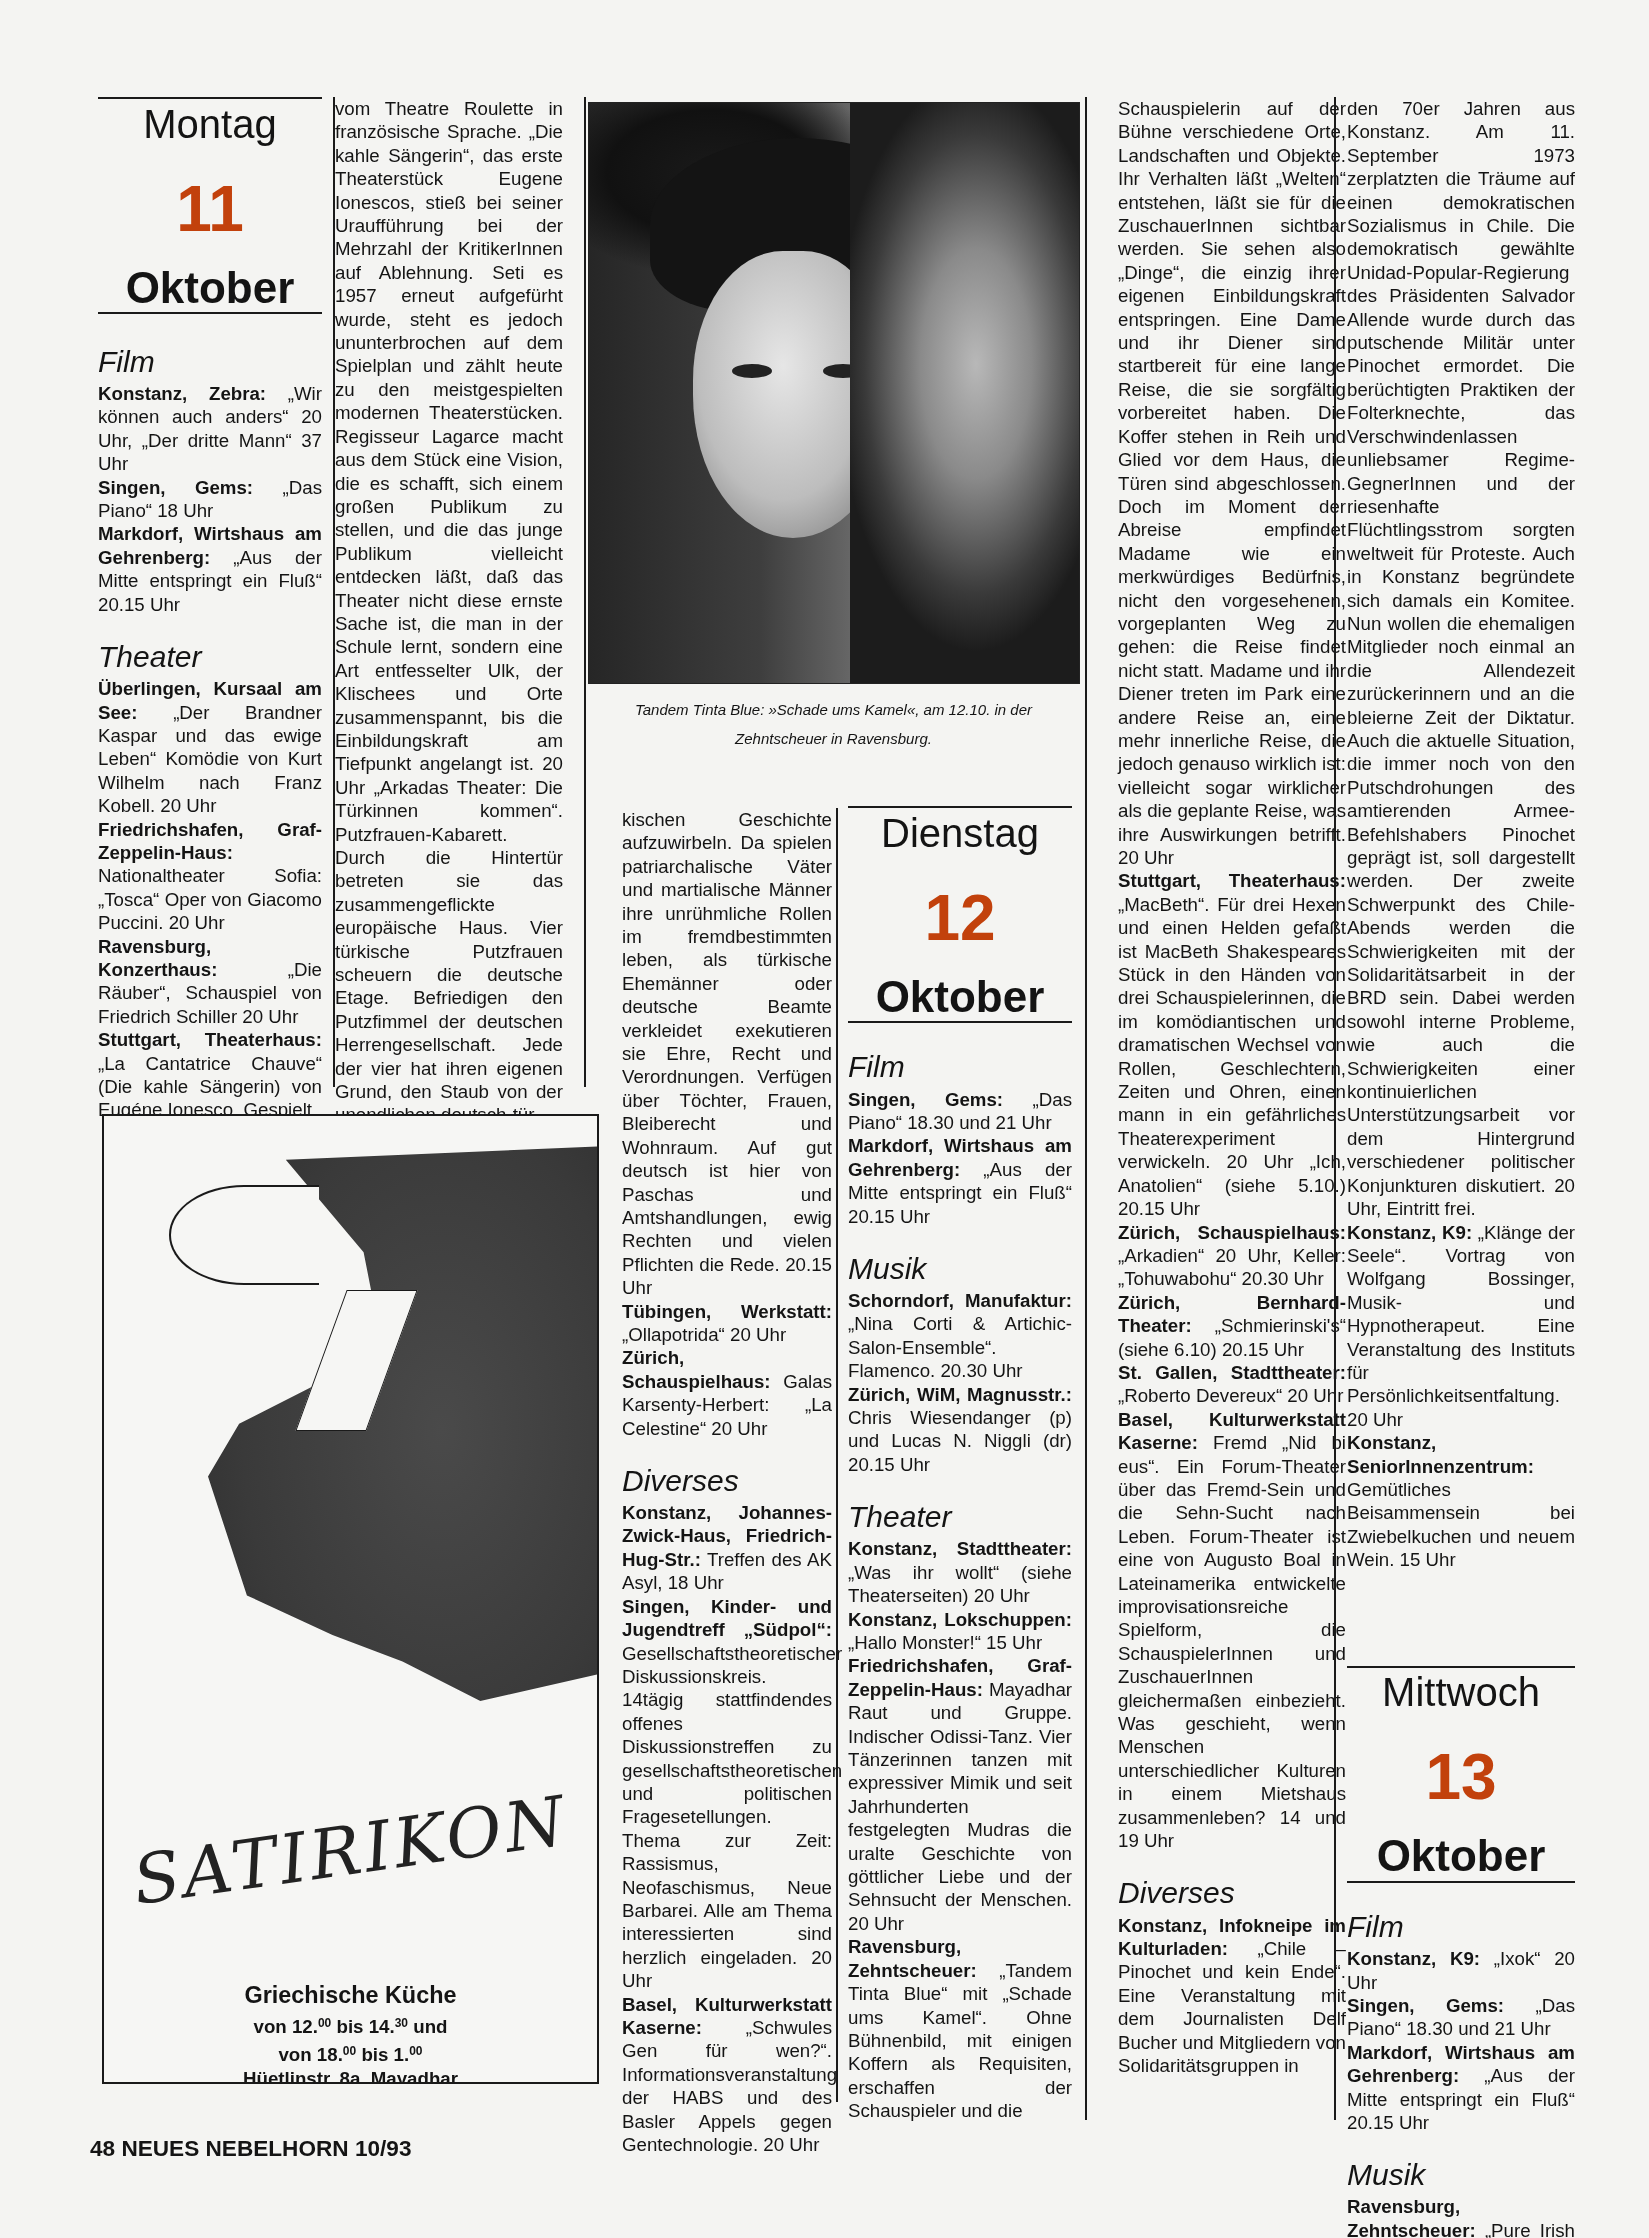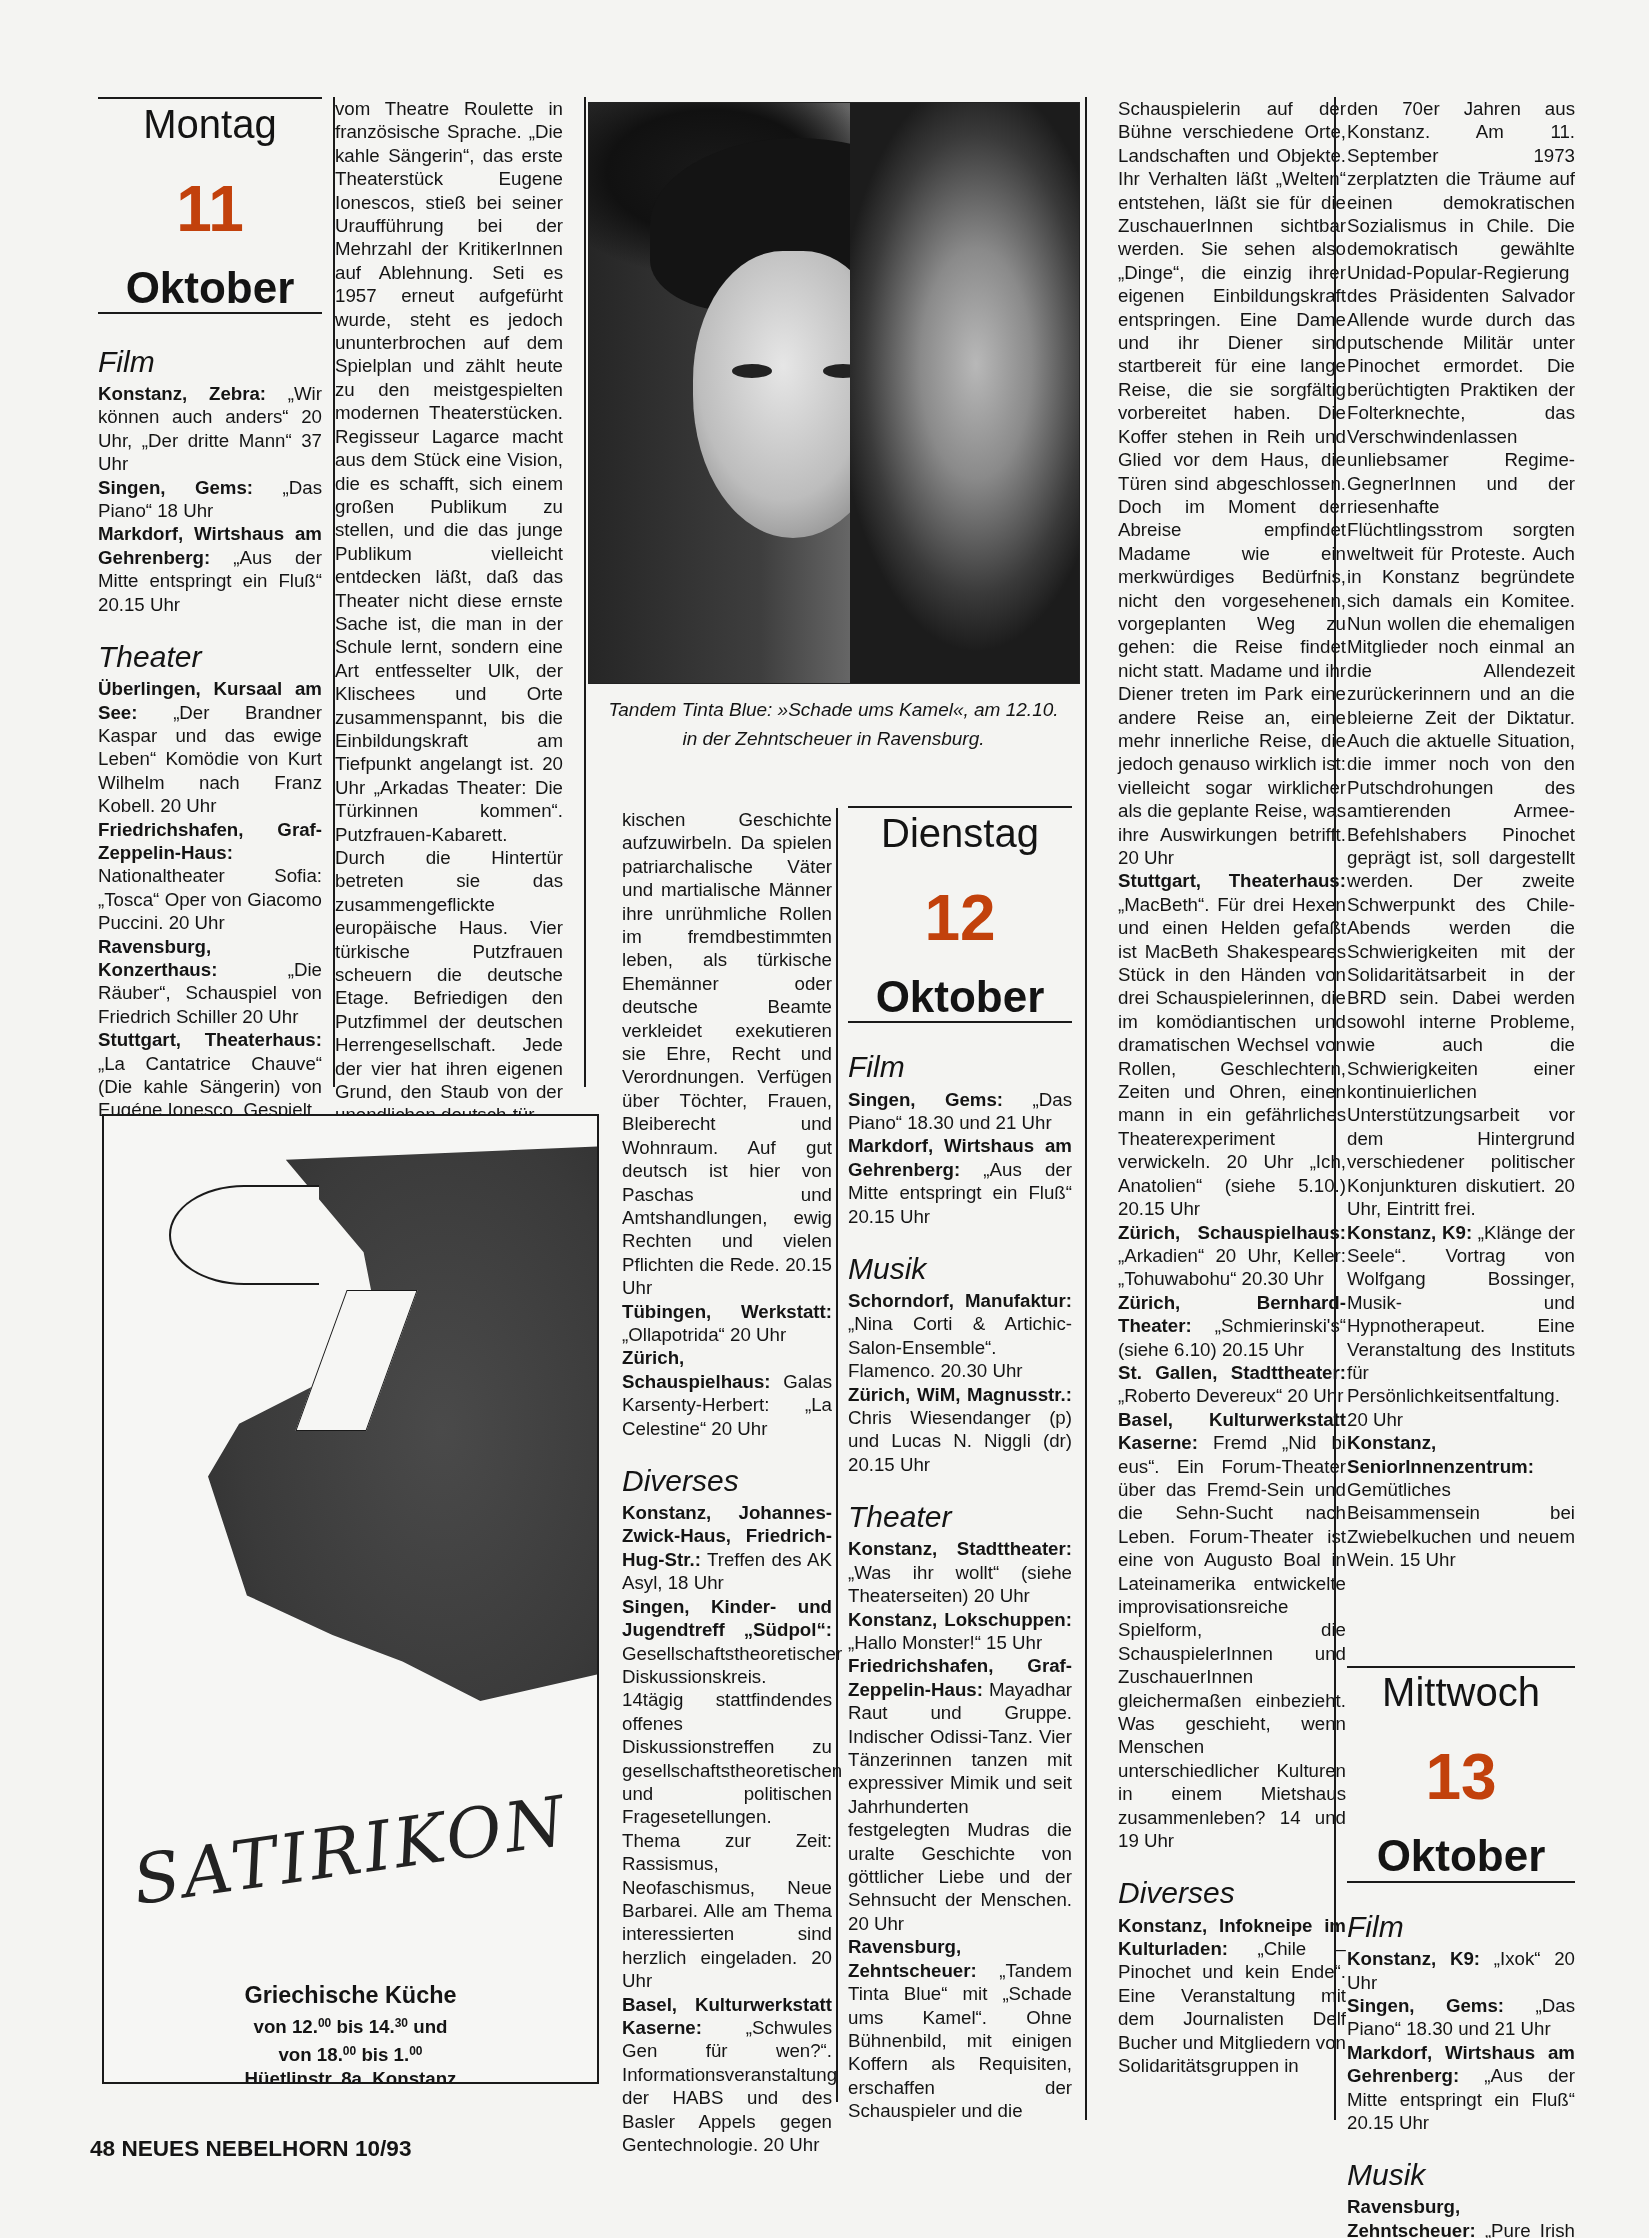--- a/index.html
+++ b/index.html
@@ -28,21 +28,21 @@
       linear-gradient(90deg, #262626 0%, #3e3e3e 35%, #6a6a6a 55%, #2b2b2b 100%);
     border:0.9px solid #222;
   }
   .photo .face { position:absolute; left:104px; top:148px; width:200px; height:287px; border-radius:45% 45% 50% 50%;
     background:radial-gradient(ellipse at 45% 40%, #e6e6e6 0%, #bdbdbd 55%, #6a6a6a 100%); }
   .photo .hair { position:absolute; left:61px; top:35px; width:295px; height:174px; border-radius:50% 50% 30% 30%; background:#141414; }
   .photo .eye { position:absolute; width:40px; height:14px; border-radius:50%; background:#222; }
   .photo .hand { position:absolute; left:261px; top:0; width:229px; height:580px;
     background:radial-gradient(ellipse 139px 287px at 55% 45%, #b8b8b8 0%, #8a8a8a 40%, #3a3a3a 80%, #1c1c1c 100%); }
 
-  .caption { position:absolute; left:599px; top:695px; width:469px; text-align:center; font-style:italic; font-size:19px; line-height:29px; }
+  .caption { position:absolute; left:599px; top:695px; width:469px; text-align:center; font-style:italic; font-size:15px; line-height:29px; }
 
   .ad { position:absolute; left:102px; top:1114px; width:493px; height:966px; border:2.2px solid #1a1a1a; background:#f6f6f4; overflow:hidden; }
   .ad .drawing-dark { position:absolute; left:104px; top:17.4px; width:389px; height:660px;
     background:radial-gradient(ellipse at 60% 45%, #4a4a4a 0%, #3a3a3a 60%, #2a2a2a 100%);
     clip-path:polygon(20% 4%, 100% 2%, 100% 82%, 70% 86%, 50% 80%, 32% 76%, 10% 70%, 0% 52%, 8% 44%, 28% 38%, 44% 30%, 40% 18%); }
   .ad .face-line { position:absolute; left:65px; top:69px; width:148px; height:96px; border:2.6px solid #1a1a1a; border-right:none; border-radius:60% 0 0 60%; background:#f6f6f4; }
   .ad .collar { position:absolute; left:217px; top:174px; width:69px; height:139px; background:#f6f6f4; border:1.7px solid #1a1a1a; transform:skew(-20deg); }
   .ad .logo { position:absolute; left:0; width:100%; top:695px; text-align:center; font-family:"DejaVu Serif", serif; font-size:68px; letter-spacing:3.5px; transform:rotate(-8deg); font-style:italic; color:#222; }
   .ad .ad-text { position:absolute; left:0; width:100%; top:853px; text-align:center; font-weight:bold; }
   .ad .ad-head { font-size:23.4px; line-height:29.5px;margin-top:12px; }
@@ -161,18 +161,18 @@
 
 <div class="ad">
   <div class="drawing-dark"></div>
   <div class="face-line"></div>
   <div class="collar"></div>
   <div class="logo">SATIRIKON</div>
   <div class="ad-text">
     <div class="ad-head">Griechische Küche</div>
     <div class="ad-line"><span>von 12.</span><sup>00</sup><span> bis 14.</span><sup>30</sup><span> und</span></div>
     <div class="ad-line"><span>von 18.</span><sup>00</sup><span> bis 1.</span><sup>00</sup><span></span></div>
-    <div class="ad-line">Hüetlinstr. 8a, Konstanz</div>
+    <div class="ad-line">Hüetlinstr. 8a, Mayadhar</div>
   </div>
 </div>
 
 <div class="footer">48 NEUES NEBELHORN 10/93</div>
 
 
 </body></html>

